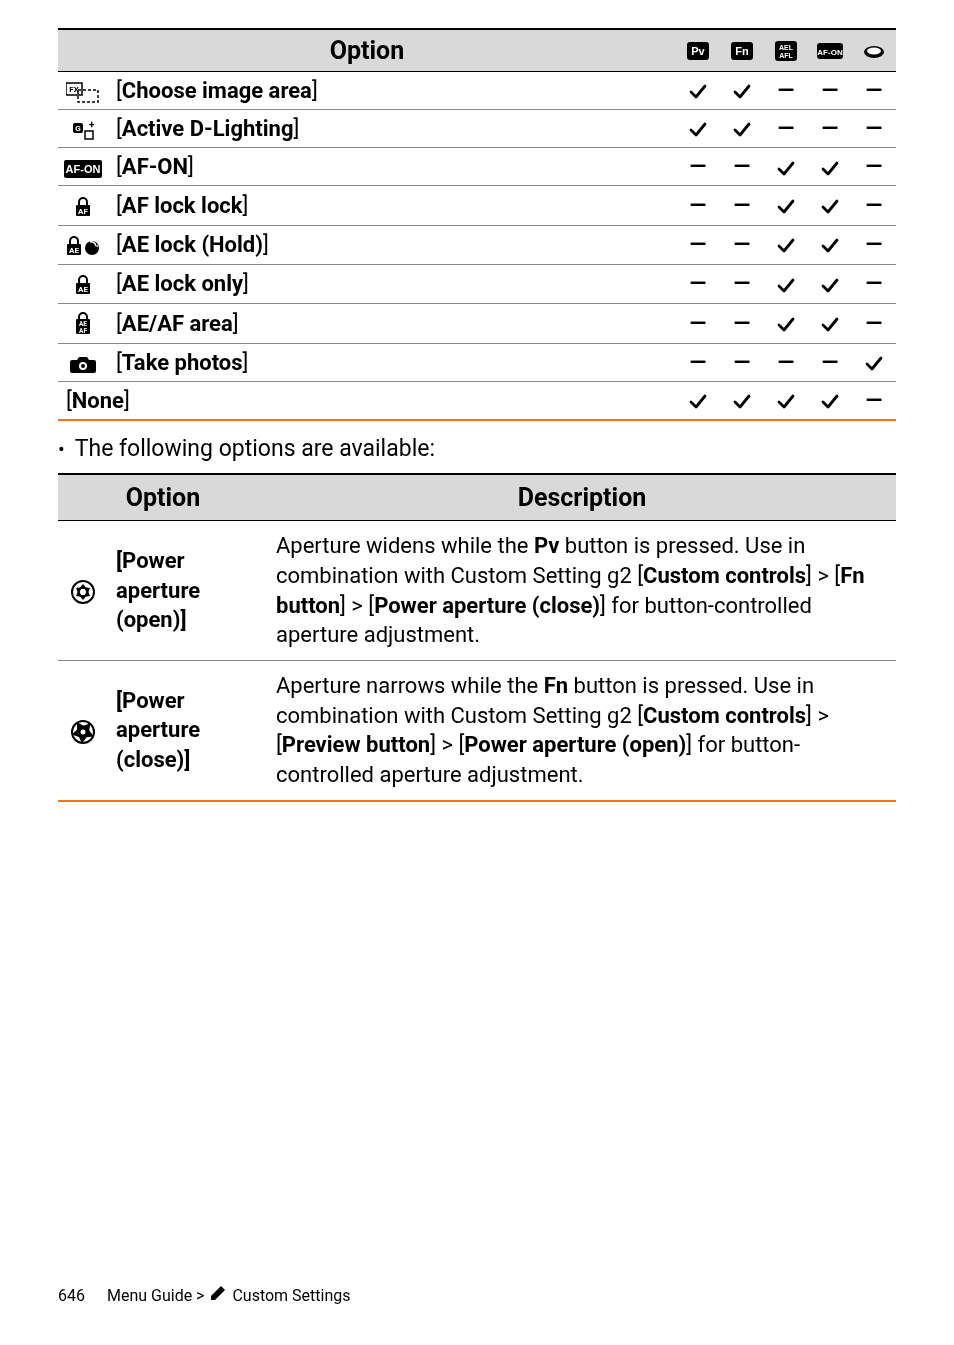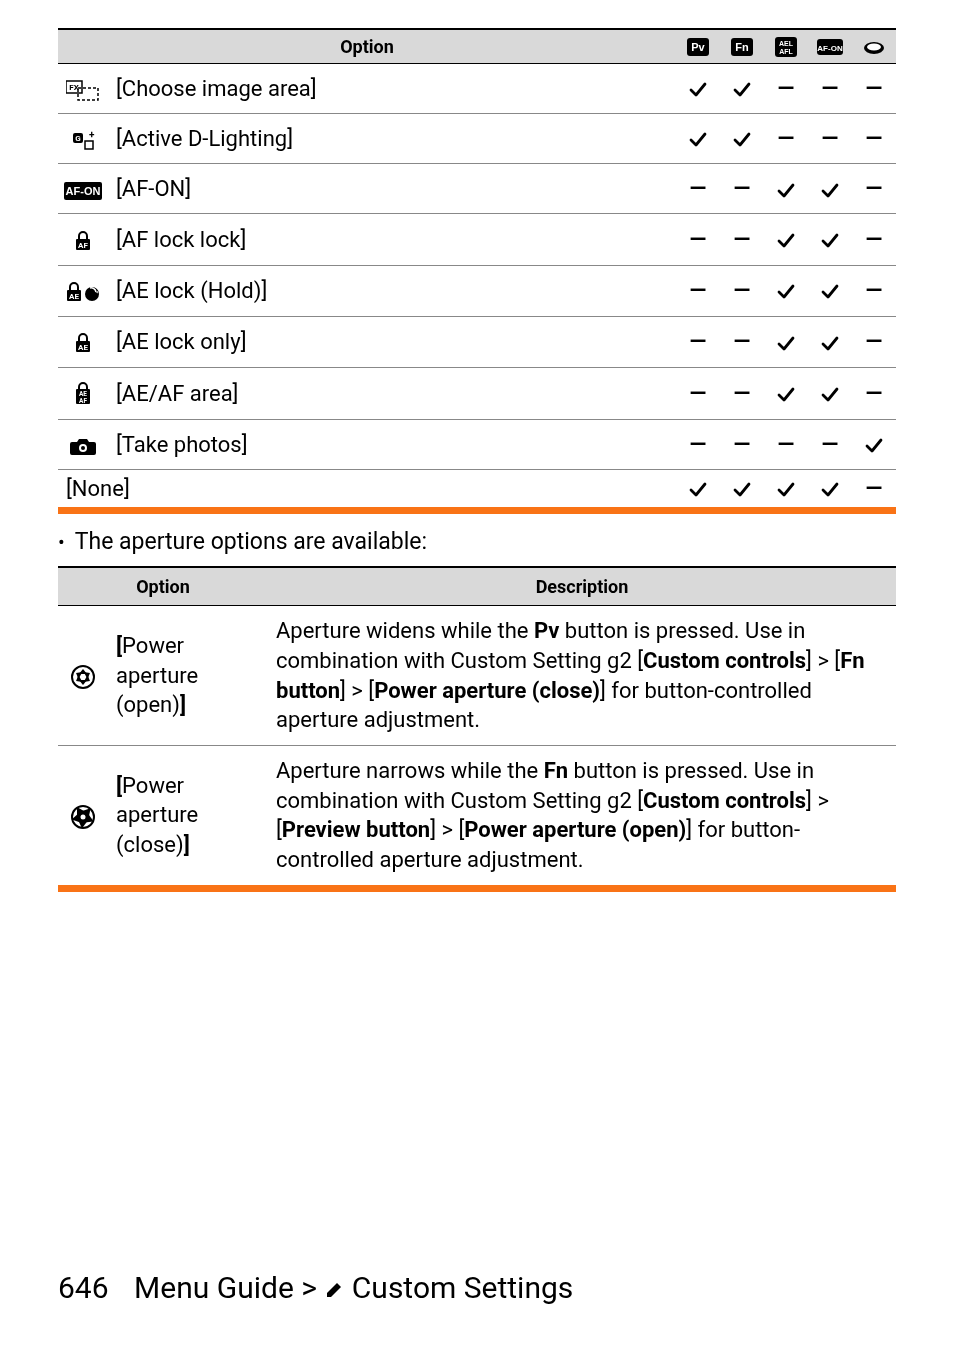--- a/index.html
+++ b/index.html
@@ -18,48 +18,48 @@
     width: 100%;
     margin-bottom: 14px;
   }
   th {
     background: #d9d9d9;
     font-weight: bold;
     text-align: center;
     padding: 6px 4px;
     border-top: 2px solid #000;
     border-bottom: 1px solid #000;
-    font-size: 18px;
+    font-size: 25px;
   }
   td {
     padding: 6px 8px;
     border-bottom: 1px solid #888;
     font-size: 22px;
     vertical-align: middle;
   }
-  tr:last-child td { border-bottom: 7px solid #f97316; }
-  .icon-col { width: 50px; text-align: center; padding: 12px 2px; }
+  tr:last-child td { border-bottom: 2px solid #f97316; }
+  .icon-col { width: 50px; text-align: center; padding: 6px 2px; }
   .ctx-col { width: 44px; text-align: center; padding: 6px 2px; font-size: 22px; }
   .ctx-col.hdr { font-size: 14px; }
   .dash { font-weight: bold; }
   .bullet-row { display: flex; align-items: flex-start; margin: 14px 0 10px 0; font-size: 23px; }
   .bullet-row .dot { margin-right: 10px; font-size: 20px; line-height: 28px; }
   .desc-table th { padding: 8px; }
   .desc-table td { vertical-align: top; padding: 10px 8px; line-height: 1.35; }
   .desc-table .icon-col { vertical-align: middle; }
   .desc-table .name-col { width: 160px; font-weight: bold; vertical-align: middle; }
   .footer {
     position: absolute;
     bottom: 40px;
     left: 58px;
-    font-size: 30px;
+    font-size: 16px;
   }
   .footer .pg { margin-right: 18px; }
   svg { display: inline-block; vertical-align: middle; }
-  .bold { font-weight: normal; text-align: right; }
+  .bold { font-weight: bold; text-align: right; }
 </style>
 </head>
 <body>
 
 <table>
   <thead>
     <tr>
       <th colspan="2">Option</th>
       <th class="ctx-col hdr">
         <svg width="22" height="18">
@@ -247,21 +247,21 @@
         <td class="ctx-col"><svg width="20" height="18">
             <path d="M3 9 L8 14 L17 3" fill="none" stroke="#000" stroke-width="2.8" stroke-linecap="round" stroke-linejoin="round"></path>
           </svg></td>
         <td class="ctx-col"><span class="dash">—</span></td>
       </tr>
     </tbody>
 </table>
 
 <div class="bullet-row">
   <span class="dot">•</span>
-  <span>The aperture options are available:</span>
+  <span>The following options are available:</span>
 </div>
 
 <table class="desc-table">
   <thead>
     <tr>
       <th colspan="2">Option</th>
       <th>Description</th>
     </tr>
   </thead>
   <tbody id="t2-body">

